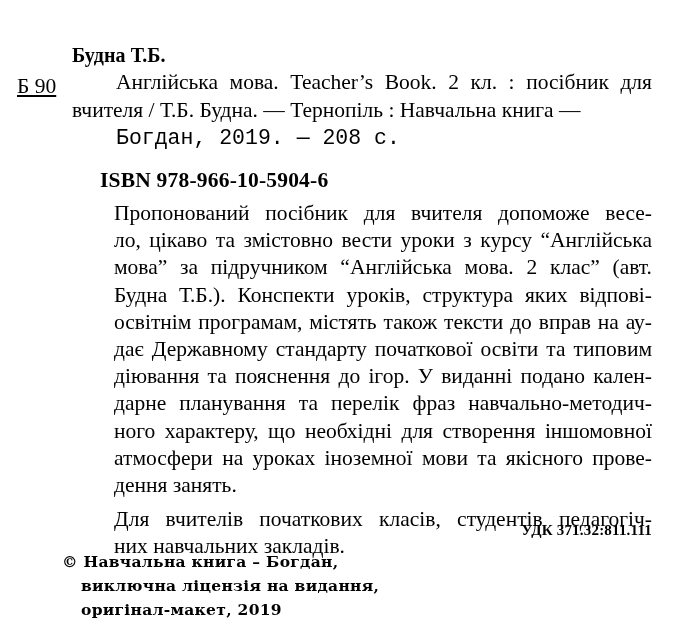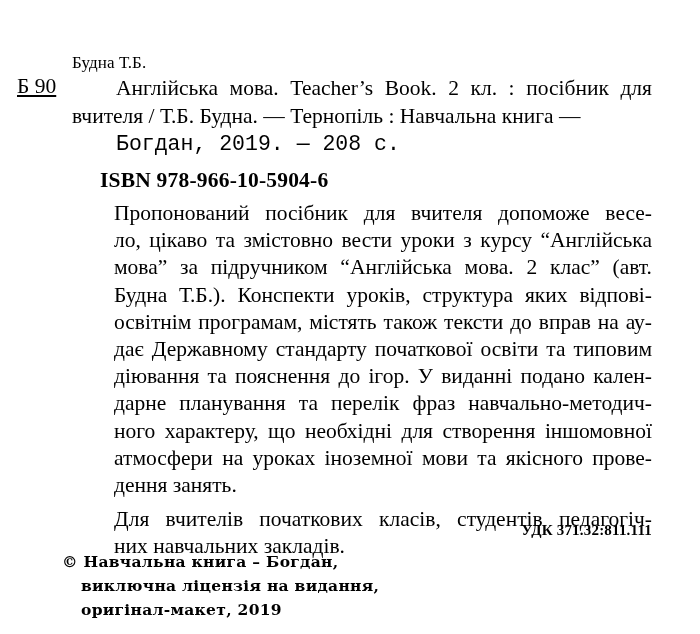--- a/index.html
+++ b/index.html
@@ -27,41 +27,41 @@
   .cip-block {
     position: absolute;
     left: 0;
     top: 44px;
     width: 700px;
   }
 
   .author-line {
     position: absolute;
     left: 72px;
-    top: 9px;
-    font-size: 17px;
-    font-weight: normal;
+    top: 0;
+    font-size: 20px;
+    font-weight: bold;
     letter-spacing: 0.1px;
     white-space: nowrap;
   }
 
   .shelfmark {
     position: absolute;
     left: 17px;
     top: 30px;
     font-size: 21.5px;
     font-weight: normal;
     white-space: nowrap;
     text-decoration: underline;
   }
 
   .cip-text {
     position: absolute;
     left: 72px;
-    top: 30px;
+    top: 24px;
     width: 580px;
     font-size: 21.5px;
     line-height: 28px;
     text-align: justify;
     text-indent: 44px;
     hyphens: none;
   }
   .cip-text .lastline {
     display: block;
     text-align: left;

